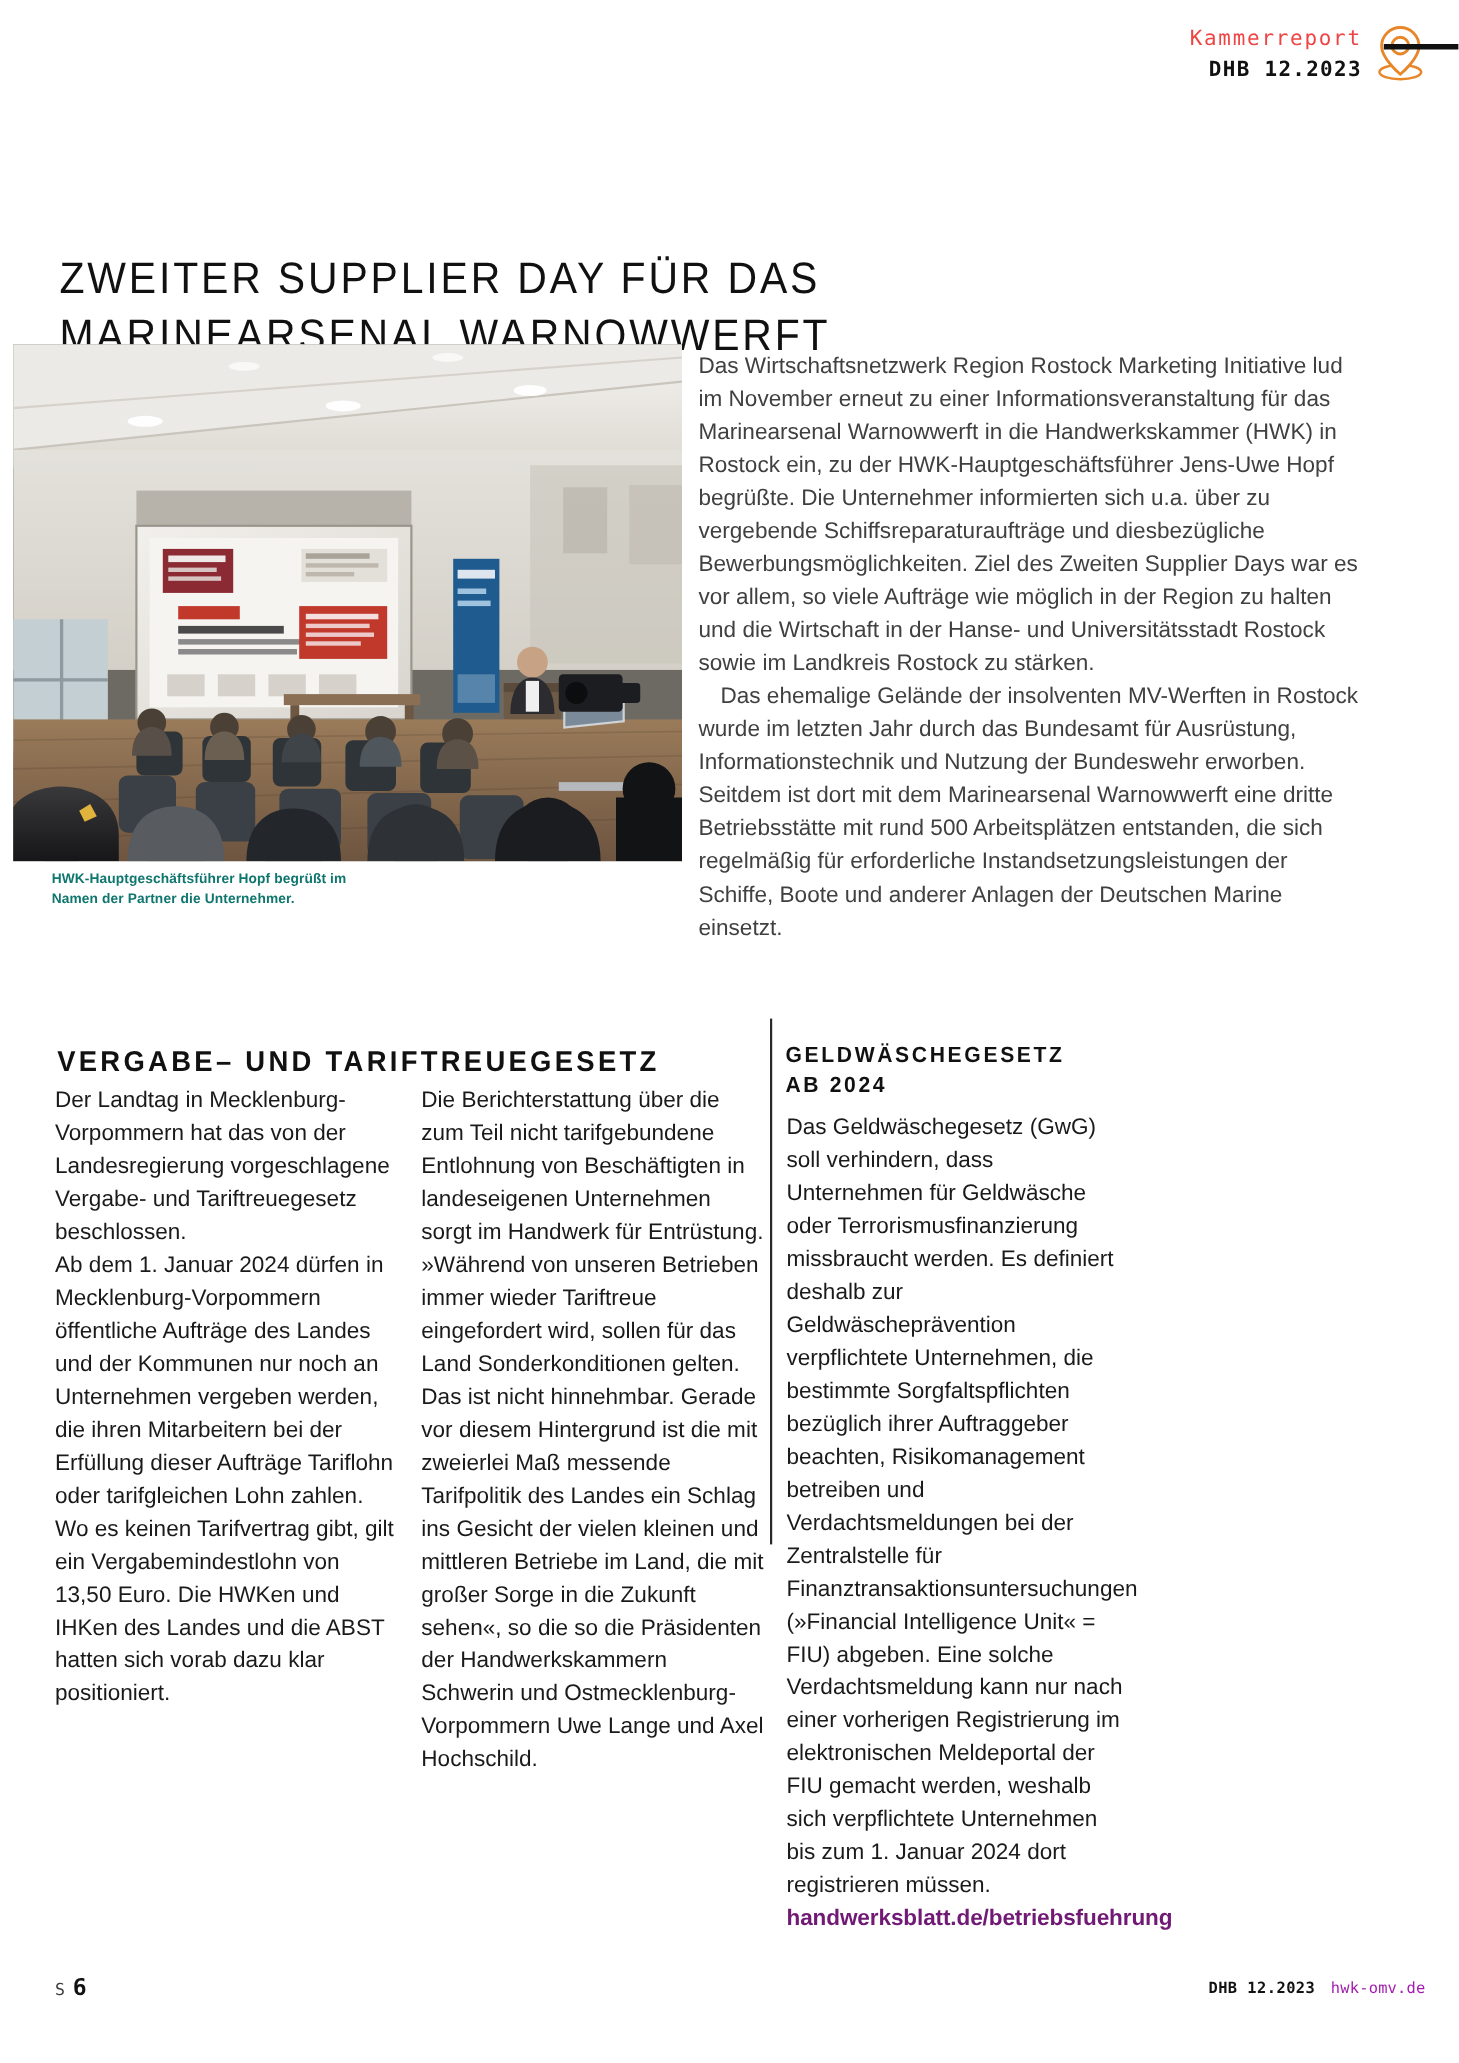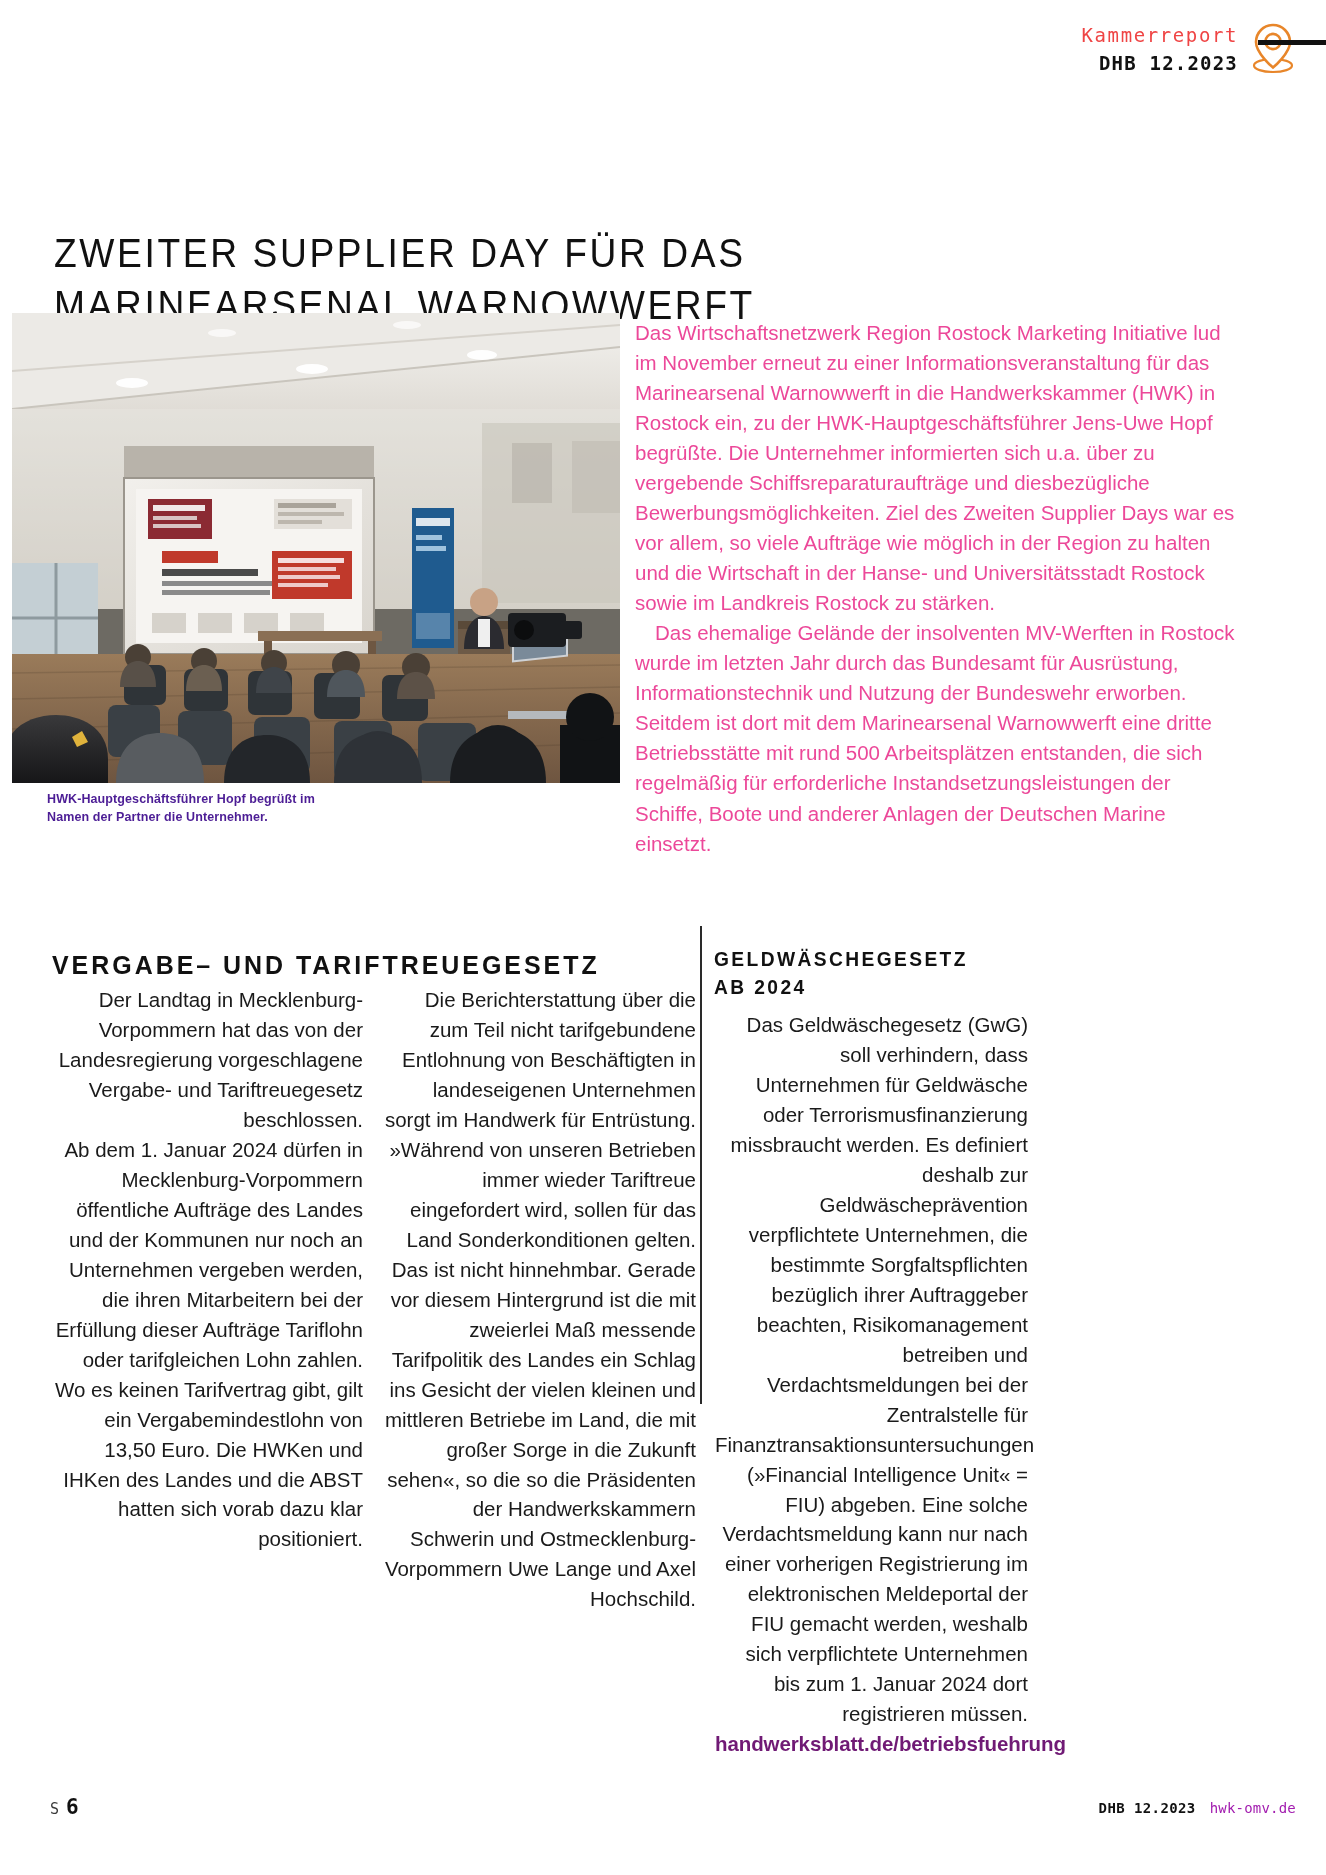--- a/index.html
+++ b/index.html
@@ -97,32 +97,32 @@
   .lead-photo svg { display: block; }
 
   .photo-caption {
     position: absolute;
     left: 47px;
     top: 790px;
     width: 290px;
     font-size: 12.5px;
     font-weight: bold;
     line-height: 1.45;
-    color: #4c1d95;
+    color: #0f766e;
     letter-spacing: 0.1px;
   }
 
   .intro-col {
     position: absolute;
     left: 635px;
     top: 318px;
     width: 605px;
     font-size: 20.5px;
     line-height: 1.465;
-    color: #ec4899;
+    color: #404040;
     letter-spacing: 0.0px;
   }
   .intro-col p { margin: 0; }
   .intro-col p.indent { text-indent: 20px; }
 
   
   .sec-head {
     position: absolute;
     font-family: "Liberation Sans Narrow", "Liberation Sans", sans-serif;
     font-weight: bold;
@@ -156,21 +156,20 @@
     height: 478px;
     background: #2a2a2a;
   }
 
   
   .body-col {
     position: absolute;
     font-size: 20.5px;
     line-height: 1.462;
     color: #1a1a1a;
-    text-align: right;
   }
   .body-col p { margin: 0; }
   #col-a { left: 50px;  top: 985px; width: 313px; }
   #col-b { left: 383px; top: 985px; width: 313px; }
   #col-c { left: 715px; top: 1010px; width: 313px; }
   .weblink {
     font-weight: bold;
     color: #701a75;
     letter-spacing: -0.1px;
   }

